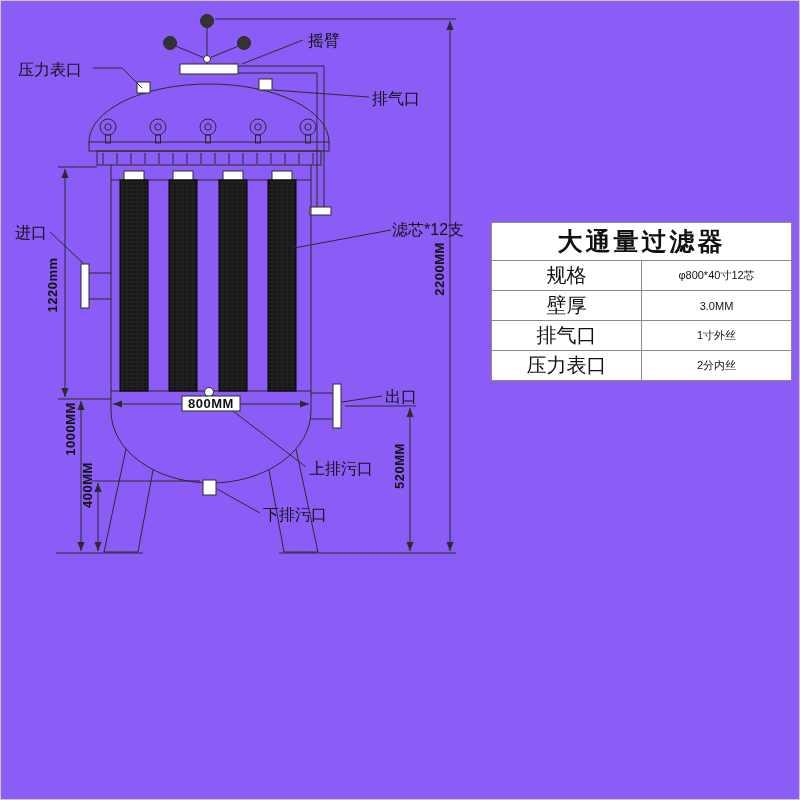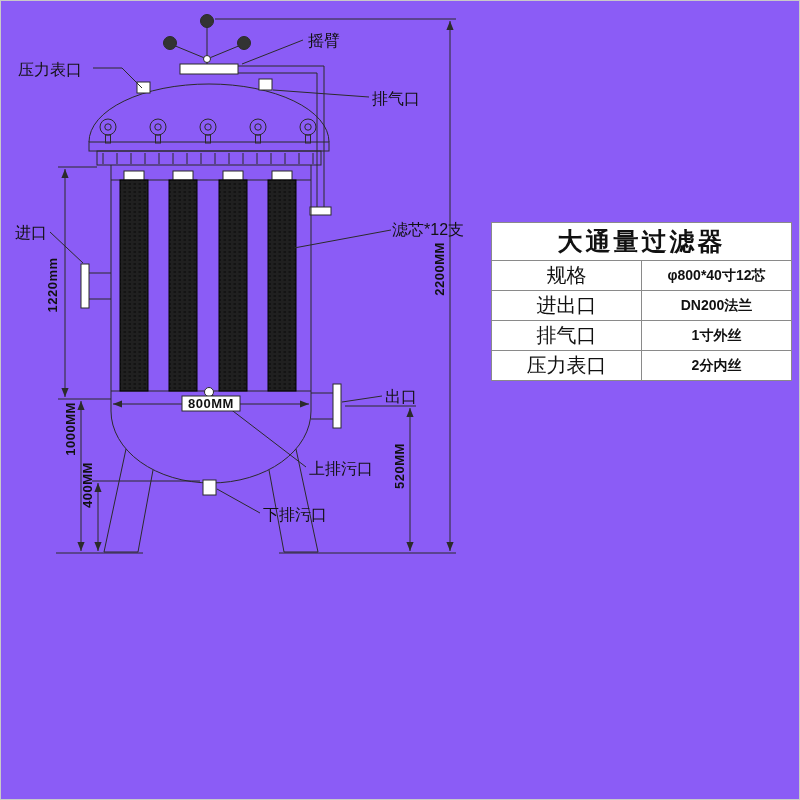--- a/index.html
+++ b/index.html
@@ -20,21 +20,21 @@
 
   .spec-table {
     position:absolute; left:490px; top:221px; width:301px;
     border-collapse:collapse; table-layout:fixed;
     font-family:"Liberation Sans","DejaVu Sans",sans-serif;
   }
   .spec-table td { border:1px solid #8a8a8a; text-align:center; vertical-align:middle; background:#fff; }
   .spec-title td { height:38px; font-size:25px; font-weight:600; letter-spacing:3px; }
   .spec-row td { height:30px; }
   .spec-label { width:90px; font-size:20px; }
-  .spec-value { font-size:14px; font-weight:bold; }
+  .spec-value { font-size:11px; font-weight:normal; }
 </style>
 </head>
 <body>
 
 <div class="canvas">
 
   <svg width="800" height="800" viewBox="0 0 800 800">
     <defs>
       <marker id="arr" viewBox="0 0 10 10" refX="10" refY="5" markerWidth="9" markerHeight="9" orient="auto-start-reverse">
         <path d="M0,1 L10,5 L0,9 Z" fill="#2b2b2b"></path>
@@ -195,22 +195,22 @@
   <table class="spec-table">
     <tbody>
         <tr class="spec-title">
       <td colspan="2">大通量过滤器</td>
     </tr>
     <tr class="spec-row">
       <td class="spec-label">规格</td>
       <td class="spec-value">φ800*40寸12芯</td>
     </tr>
     <tr class="spec-row">
-      <td class="spec-label">进出口</td>
-      <td class="spec-value">DN200法兰</td>
+      <td class="spec-label">壁厚</td>
+      <td class="spec-value">3.0MM</td>
     </tr>
     <tr class="spec-row">
       <td class="spec-label">排气口</td>
       <td class="spec-value">1寸外丝</td>
     </tr>
     <tr class="spec-row">
       <td class="spec-label">压力表口</td>
       <td class="spec-value">2分内丝</td>
     </tr>
   </tbody>

